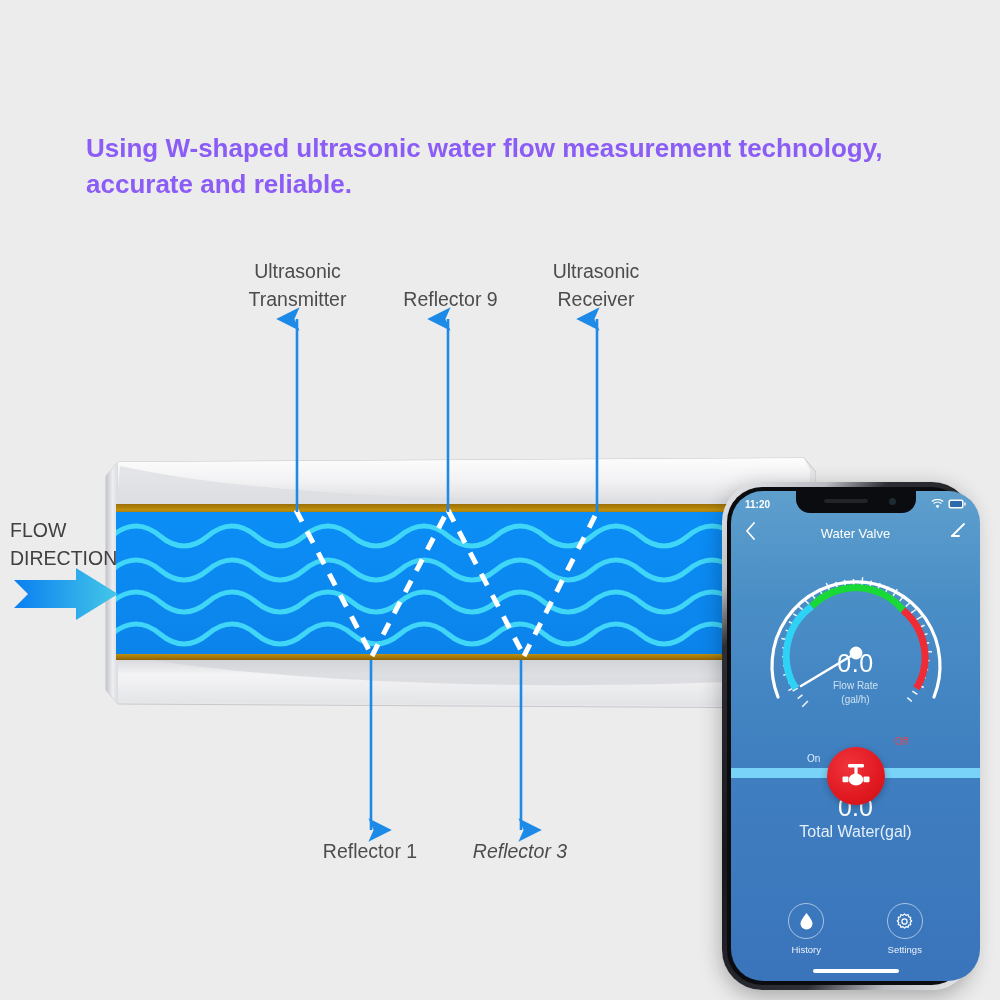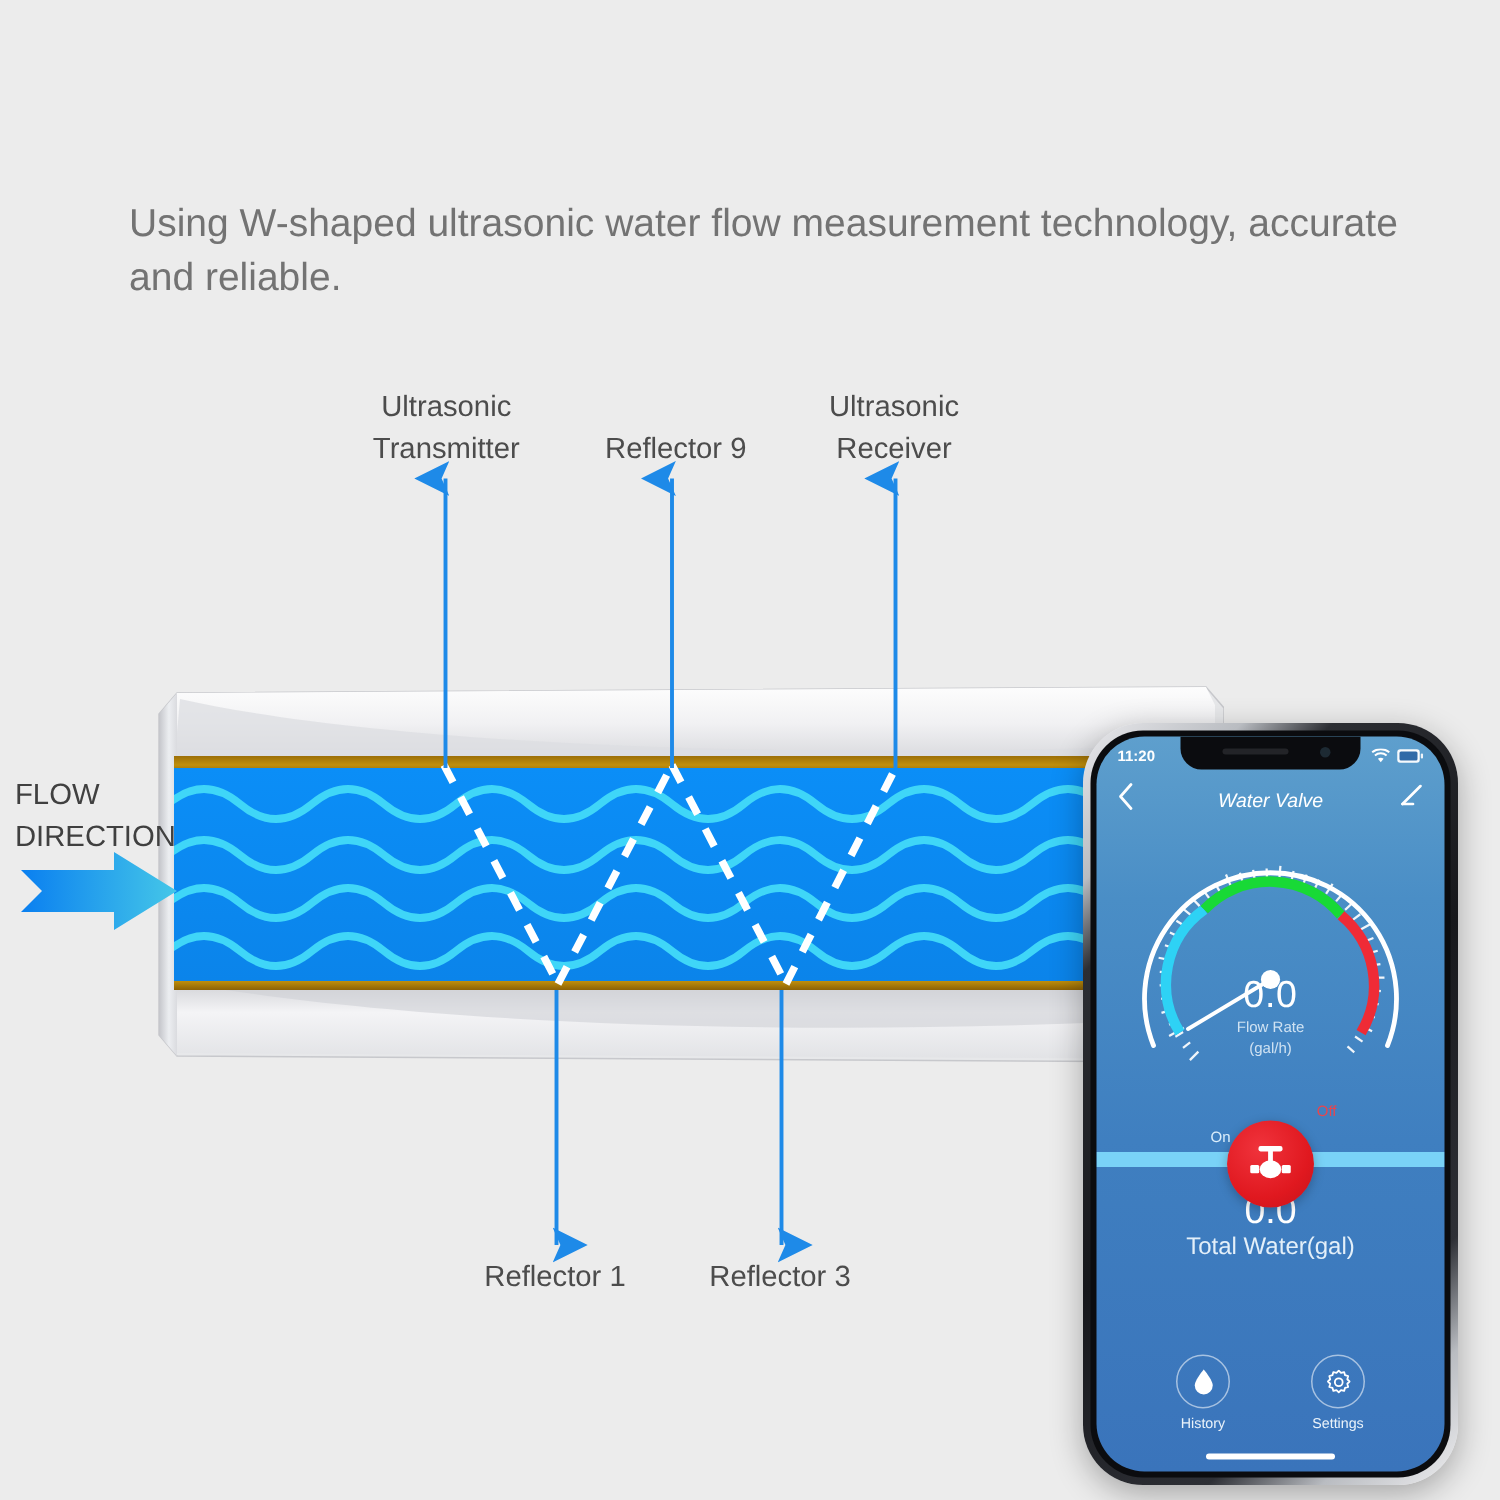--- a/index.html
+++ b/index.html
@@ -17,36 +17,36 @@
     position:absolute;left:0;top:40px;width:1000px;
     text-align:center;
     font-size:56px;font-weight:bold;
     color:#1272f0;
     letter-spacing:-0.5px;
     white-space:nowrap;
     line-height:1.05;
   }
   .subtitle{
     position:absolute;left:86px;top:131px;width:880px;
-    font-size:26px;color:#737373;line-height:1.38;
-    font-weight:400;
+    font-size:26px;color:#8b5cf6;line-height:1.38;
+    font-weight:700;
   }
 
   
   .label{
     position:absolute;
     font-size:19.5px;color:#4c4c4c;
     text-align:center;line-height:1.42;
     white-space:pre-line;
   }
   .lbl-tx{left:215px;top:258px;width:165px;}
   .lbl-r2{left:383px;top:286px;width:135px;}
   .lbl-rx{left:520px;top:258px;width:152px;}
   .lbl-r1{left:295px;top:838px;width:150px;}
-  .lbl-r3{left:445px;top:838px;width:150px;}
+  .lbl-r3{left:445px;top:838px;width:150px;font-style:italic;}
 
   
   .flow-text{
     position:absolute;left:10px;top:516px;width:130px;
     font-size:19.5px;color:#404040;line-height:1.45;
     text-align:left;white-space:pre-line;
   }
   .flow-arrow{position:absolute;left:12px;top:566px;}
 
   
@@ -70,20 +70,21 @@
   .phone-inner{
     position:relative;width:100%;height:100%;
     border-radius:35px;
     background:#0b0c0f;
     padding:4px;box-sizing:border-box;
   }
   .screen{
     position:relative;width:100%;height:100%;
     border-radius:32px;overflow:hidden;
     background:linear-gradient(180deg,#5e9fcd 0%,#4a8ec6 22%,#3f7fc0 55%,#3a74bb 100%);
+    padding-left:17px;
   }
   .notch{
     position:absolute;left:50%;top:0;transform:translateX(-50%);
     width:120px;height:22px;background:#0b0c0f;
     border-bottom-left-radius:14px;border-bottom-right-radius:14px;
     z-index:7;
   }
   .notch .speaker{
     position:absolute;left:28px;top:8px;width:44px;height:4px;
     border-radius:3px;background:#232428;
@@ -95,21 +96,21 @@
   .statusbar{
     position:absolute;left:0;top:0;width:100%;height:24px;
     z-index:8;display:flex;align-items:center;
     justify-content:space-between;padding:2px 14px 0;box-sizing:border-box;
     color:#fff;font-size:10px;font-weight:bold;
   }
   .sb-right{display:flex;align-items:center;gap:4px;}
   .appbar{
     position:absolute;left:0;top:26px;width:100%;height:32px;
     display:flex;align-items:center;justify-content:space-between;
-    padding:0 14px;box-sizing:border-box;z-index:6;font-style:italic;
+    padding:0 14px;box-sizing:border-box;z-index:6;
   }
   .appbar .apptitle{
     position:absolute;left:0;width:100%;text-align:center;
     color:#fff;font-size:13px;pointer-events:none;
   }
   .icon-btn{position:relative;z-index:2;cursor:pointer;}
 
   
   .gauge-wrap{position:absolute;left:50%;top:62px;transform:translateX(-50%);
               width:200px;height:170px;}

